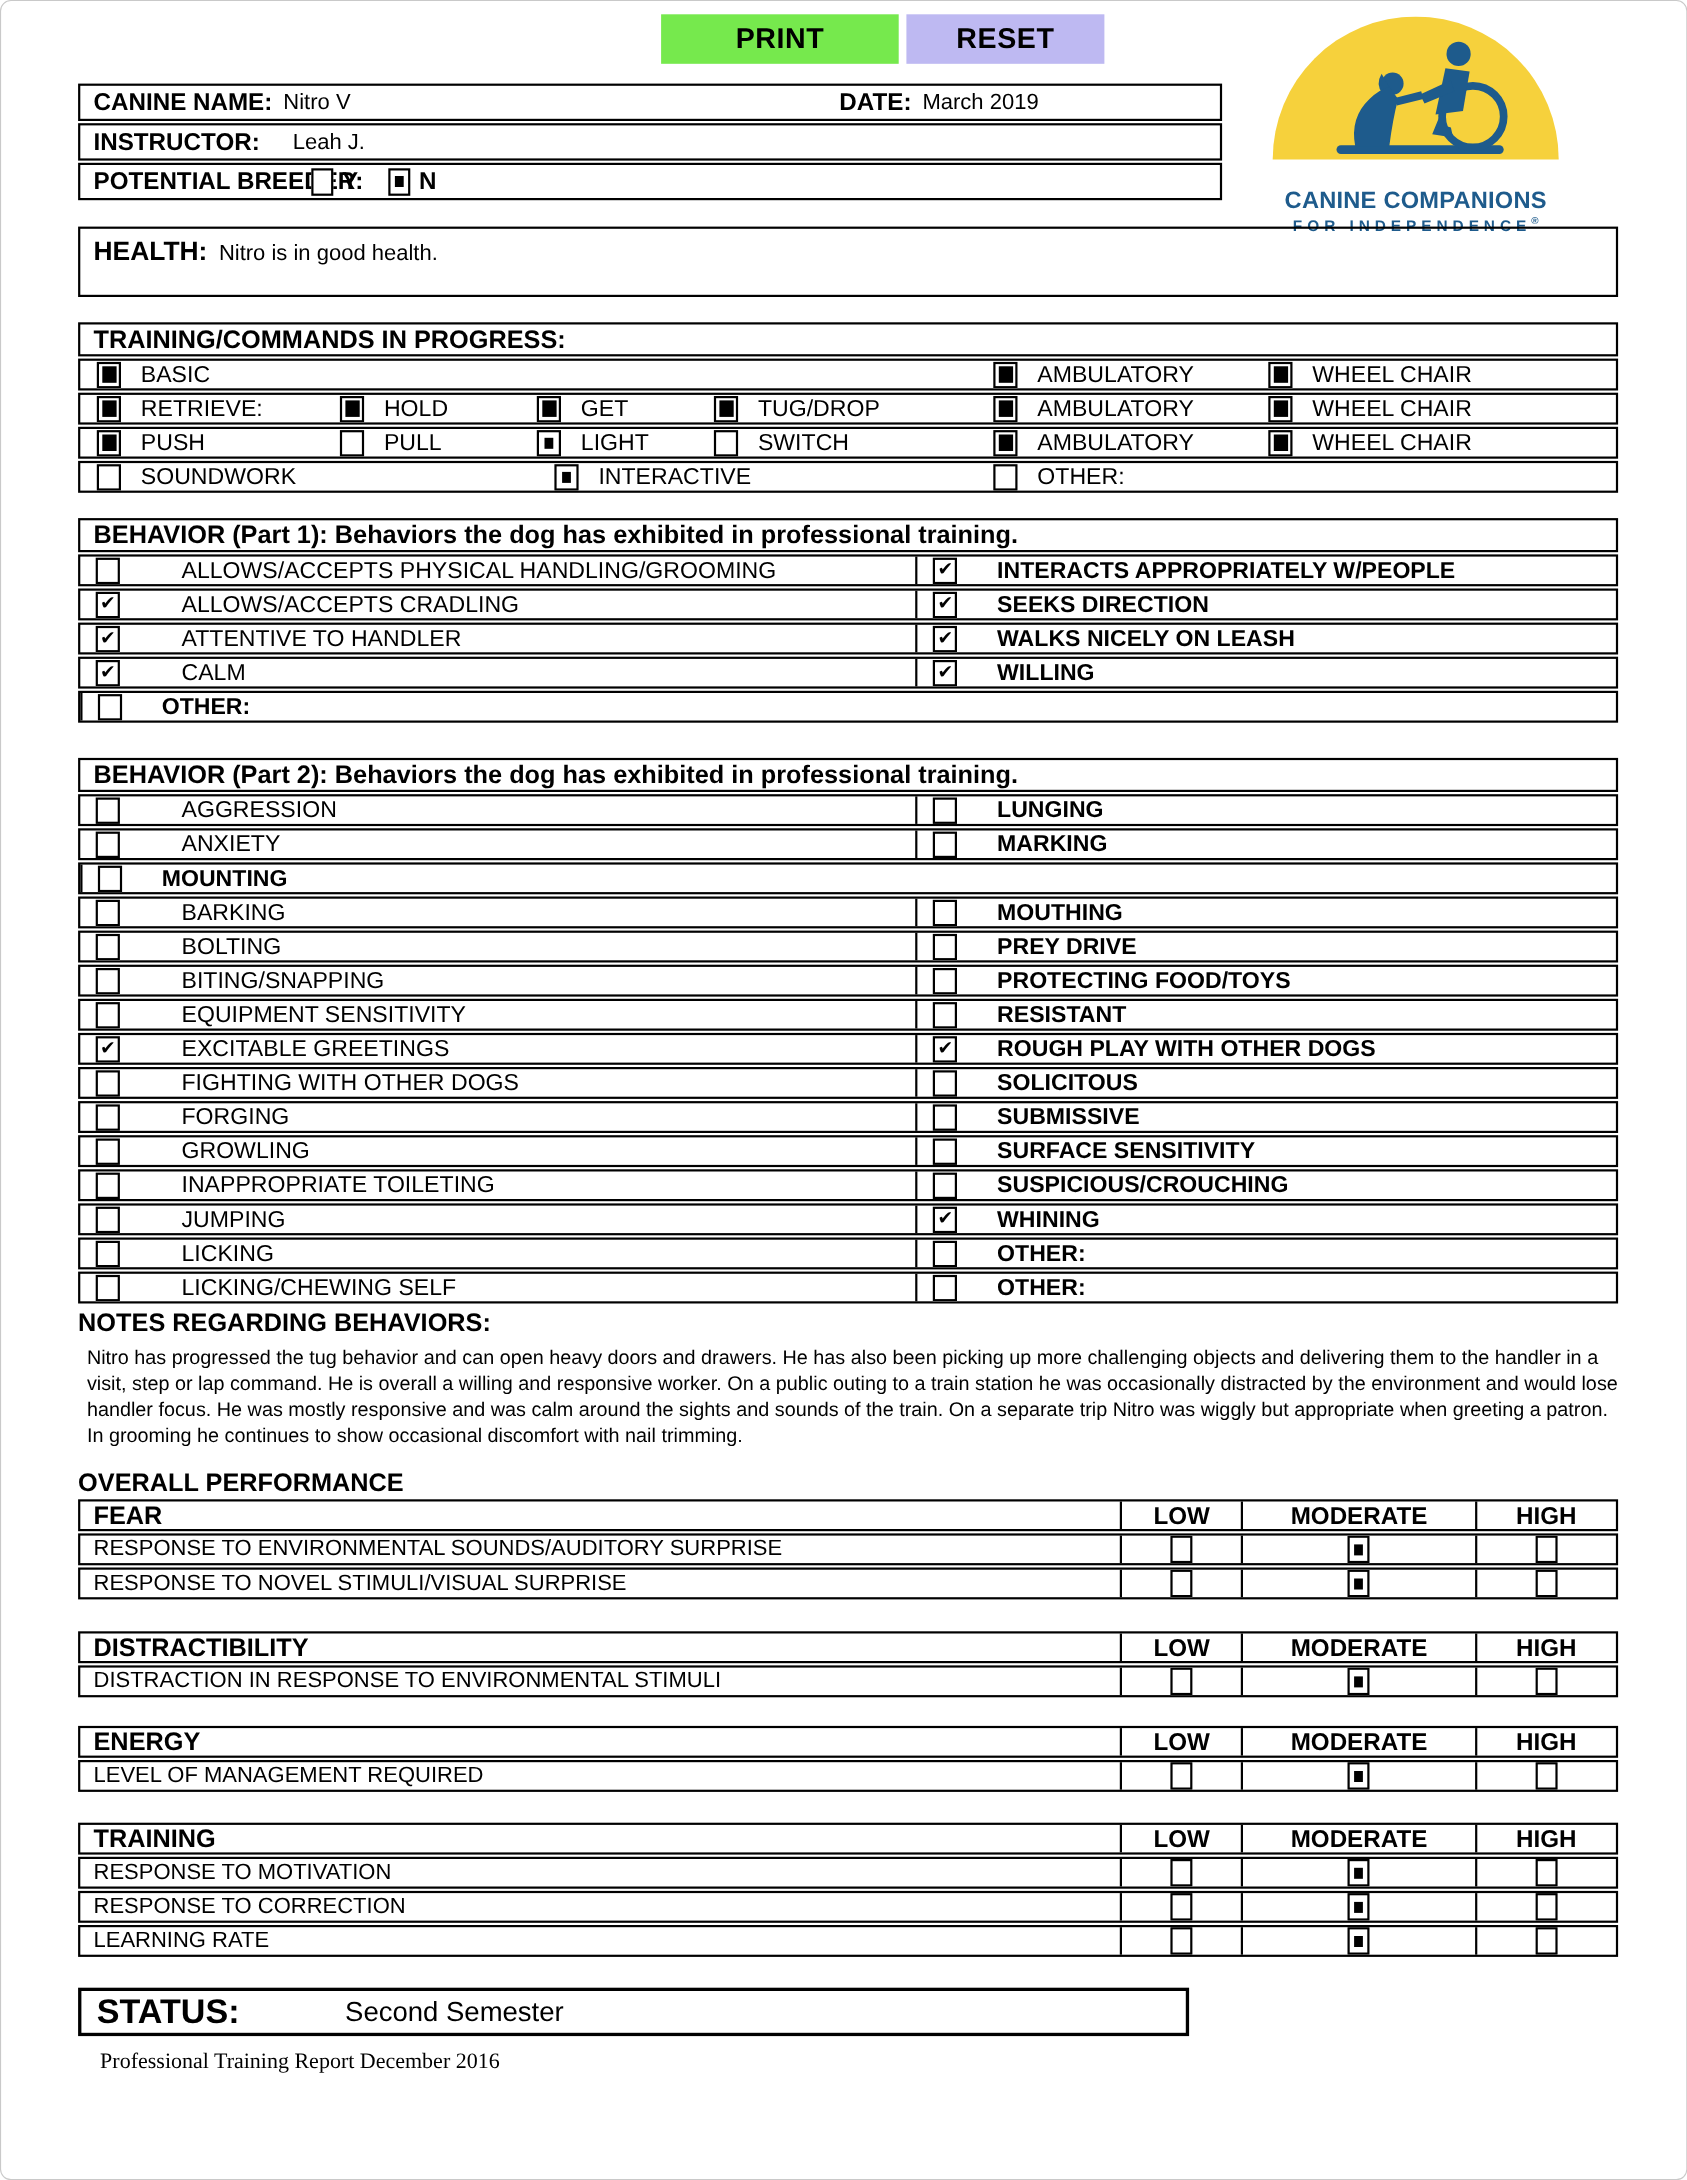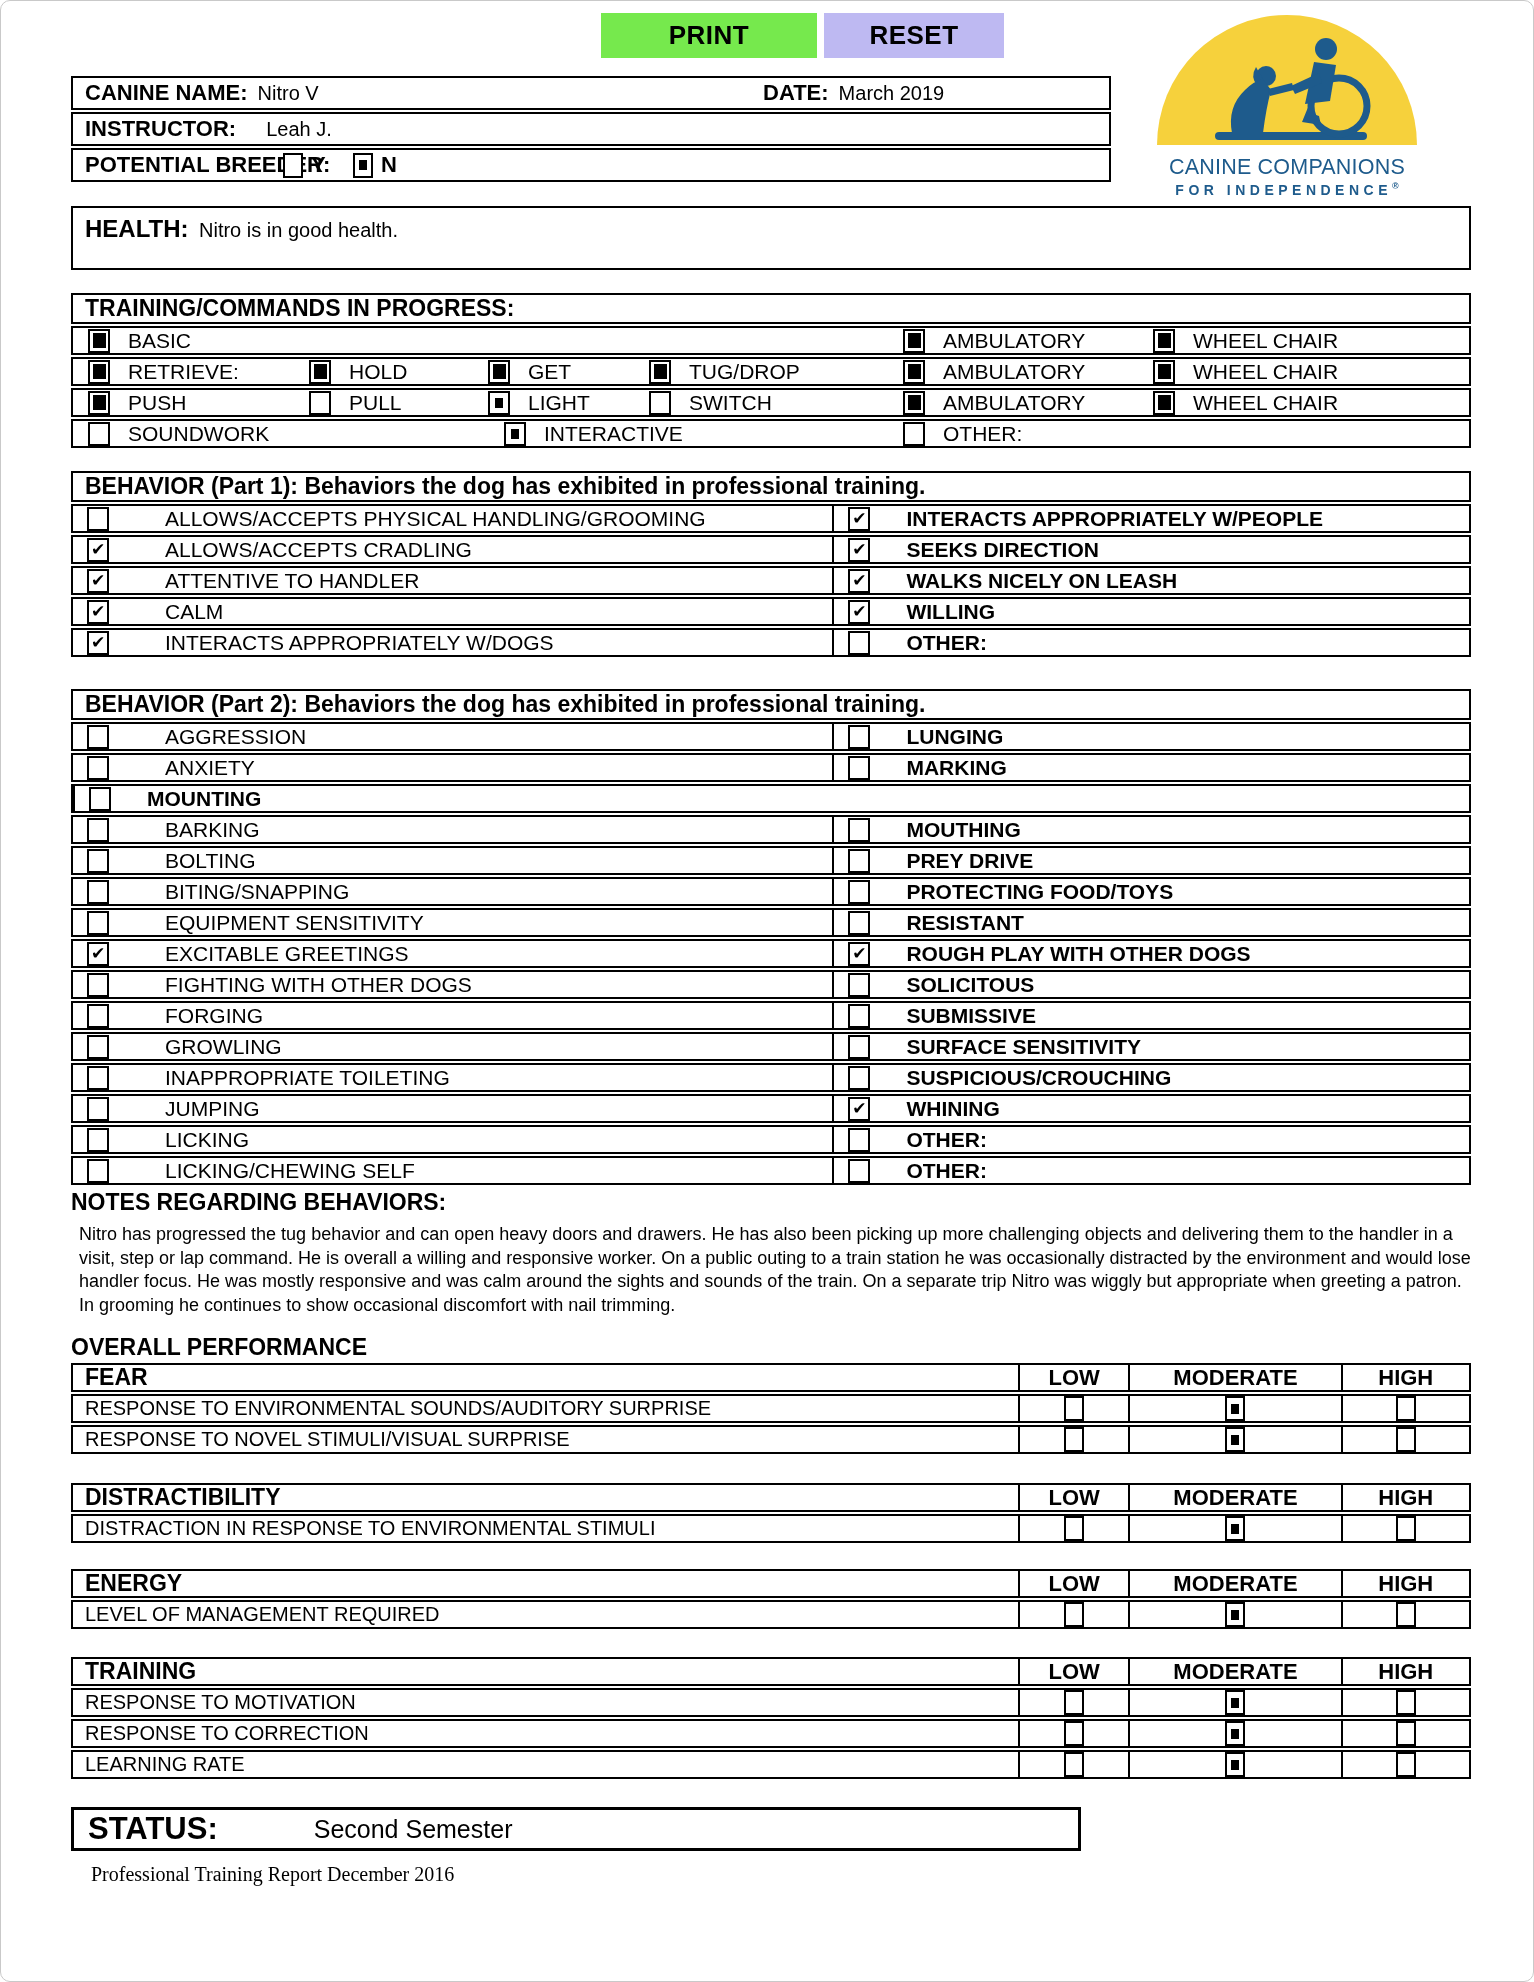--- a/index.html
+++ b/index.html
@@ -6,21 +6,21 @@
   body{width:1534px;height:1982px;position:relative;font-family:"Liberation Sans",sans-serif;color:#000;}
   #page{position:absolute;inset:0;border:1px solid #c9c9c9;border-radius:10px;background:#fff;overflow:hidden;}
 
   .btn{position:absolute;top:12px;height:45px;display:flex;align-items:center;justify-content:center;
        font-weight:bold;font-size:26px;letter-spacing:.5px;cursor:pointer;border:none;}
   #print-btn{left:600px;width:216px;}
   #reset-btn{left:823px;width:180px;}
 
   
   #logo{position:absolute;left:1152px;top:14px;width:268px;text-align:center;}
-  #logo .lg-title{font-weight:normal;font-size:21.5px;letter-spacing:.2px;margin-top:4px;}
+  #logo .lg-title{font-weight:bold;font-size:21.5px;letter-spacing:.2px;margin-top:18px;}
   #logo .lg-tag{font-weight:bold;font-size:14px;letter-spacing:4.5px;margin-top:1px;}
   #logo sup{font-size:9px;letter-spacing:0;}
 
   .sec{position:absolute;left:70px;width:1400px;}
 
   .frow{border:2px solid #000;height:29px;display:flex;align-items:center;position:relative;
         background:#fff;box-sizing:border-box;}
   .ftitle{border:2px solid #000;height:31px;display:flex;align-items:center;padding-left:12px;
           font-weight:bold;font-size:23px;background:#fff;box-sizing:border-box;}
   .ftitle + .frow,.frow + .frow{margin-top:2px;}
@@ -268,24 +268,20 @@
         <span class="bcell bleft">
           <span class="cb check"></span>
           <span class="lab">CALM</span>
         </span>
         <span class="bcell bright">
           <span class="cb check"></span>
           <span class="lab">WILLING</span>
         </span>
       </div>
       <div class="frow">
-        <span class="bcell bleft">
-          <span class="cb check"></span>
-          <span class="lab">INTERACTS APPROPRIATELY W/DOGS</span>
-        </span>
         <span class="bcell bright">
           <span class="cb "></span>
           <span class="lab">OTHER:</span>
         </span>
       </div>
     </div>
 
   <div class="sec" id="behavior2">
     <div class="ftitle">BEHAVIOR (Part 2):  Behaviors the dog has exhibited in professional training.</div>
   <div class="frow">

